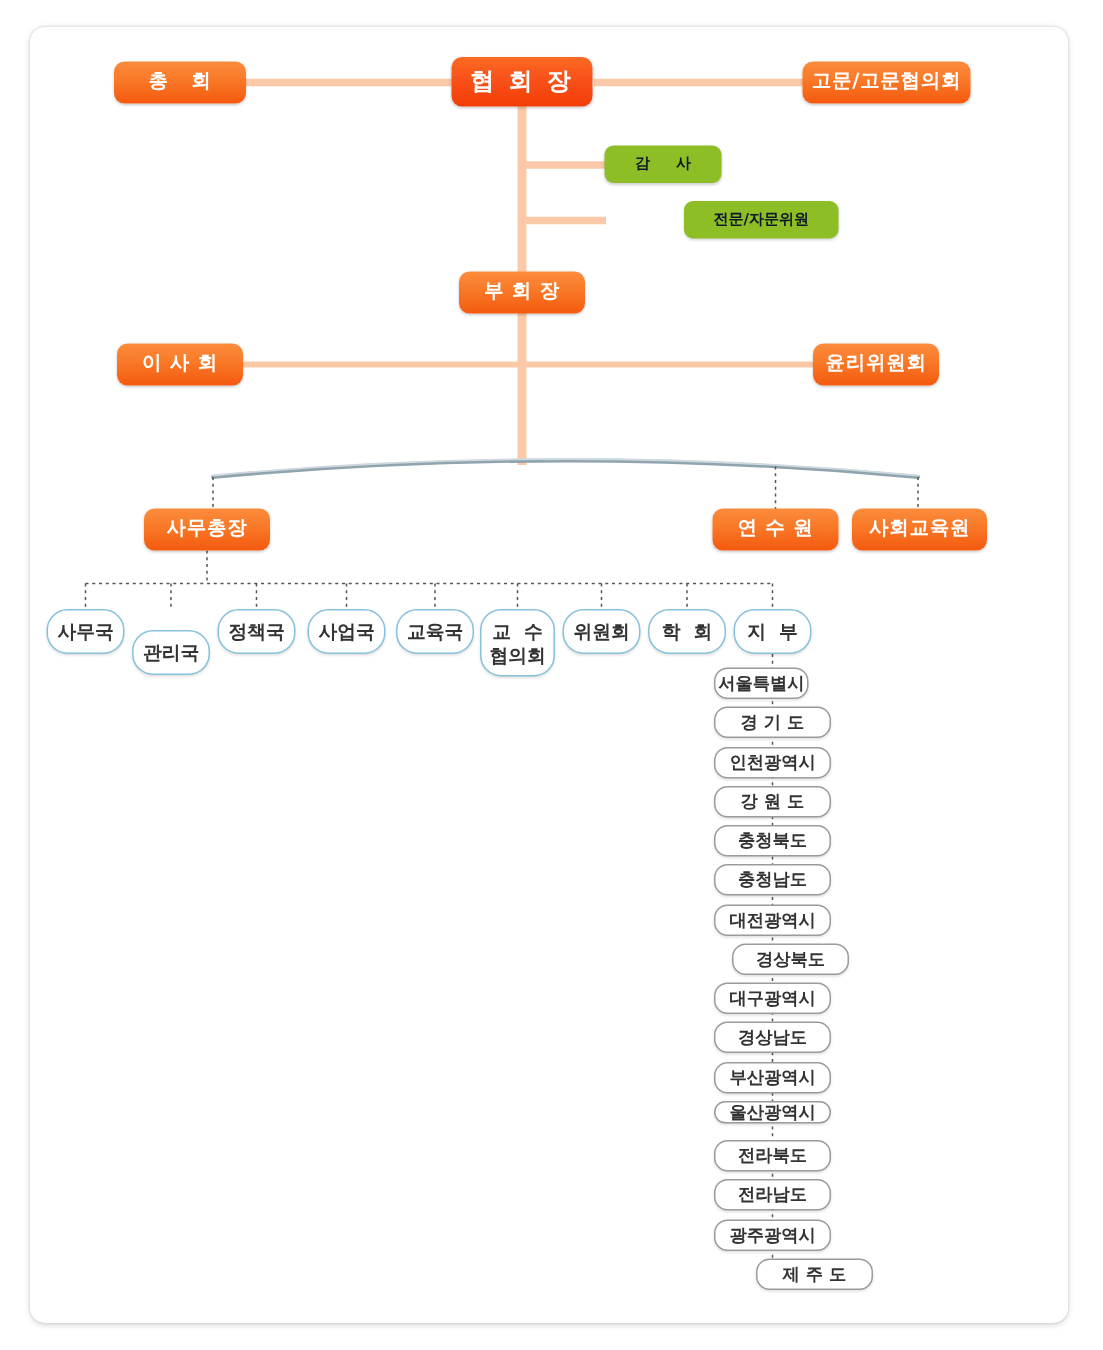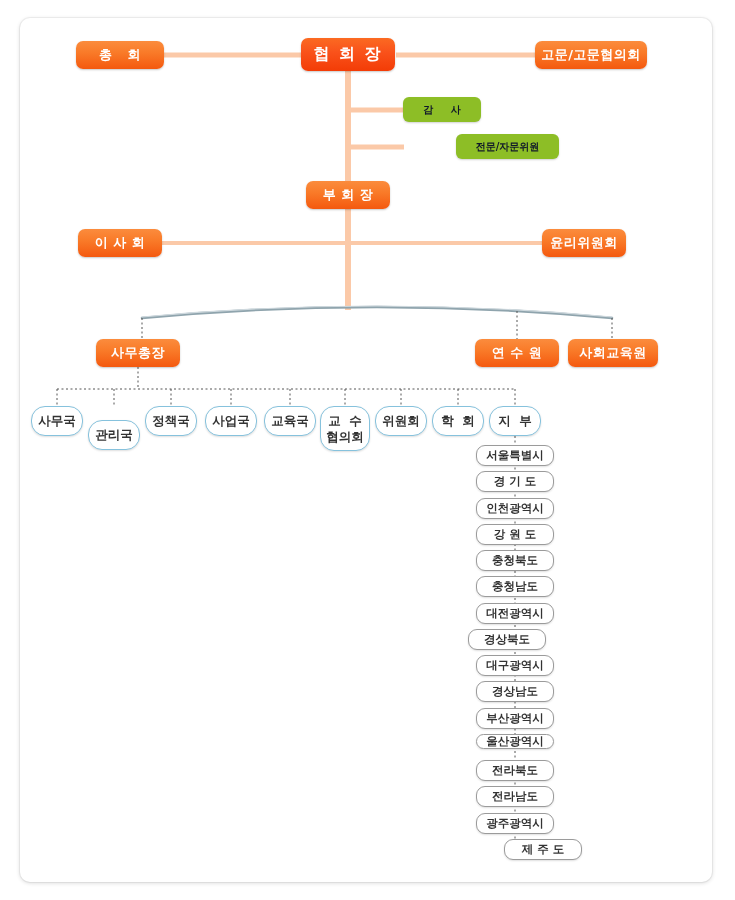--- a/index.html
+++ b/index.html
@@ -165,28 +165,28 @@
       <div class="node bureau" style="left: 145px; top: 406px; width: 52px; height: 30px;"><span>정책국</span></div>
       <div class="node bureau" style="left: 205px; top: 406px; width: 52px; height: 30px;"><span>사업국</span></div>
       <div class="node bureau" style="left: 264px; top: 406px; width: 52px; height: 30px;"><span>교육국</span></div>
       <div class="node bureau" style="left: 320px; top: 406px; width: 50px; height: 45px;"><span>교  수</span><span>협의회</span></div>
       <div class="node bureau" style="left: 375px; top: 406px; width: 52px; height: 30px;"><span>위원회</span></div>
       <div class="node bureau" style="left: 432px; top: 406px; width: 52px; height: 30px;"><span>학  회</span></div>
       <div class="node bureau" style="left: 489px; top: 406px; width: 52px; height: 30px;"><span>지  부</span></div>
     </div>
 
   <div id="branch-layer">
-      <div class="node branch" style="left: 476px; top: 445px; width: 78px; height: 21px;">서울특별시</div>
+      <div class="node branch" style="left: 476px; top: 445px; width: 63px; height: 21px;">서울특별시</div>
       <div class="node branch" style="left: 476px; top: 471px; width: 78px; height: 21px;">경 기 도</div>
       <div class="node branch" style="left: 476px; top: 498px; width: 78px; height: 21px;">인천광역시</div>
       <div class="node branch" style="left: 476px; top: 524px; width: 78px; height: 21px;">강 원 도</div>
       <div class="node branch" style="left: 476px; top: 550px; width: 78px; height: 21px;">충청북도</div>
       <div class="node branch" style="left: 476px; top: 576px; width: 78px; height: 21px;">충청남도</div>
       <div class="node branch" style="left: 476px; top: 603px; width: 78px; height: 21px;">대전광역시</div>
-      <div class="node branch" style="left: 468px; top: 629px; width: 78px; height: 21px;">경상북도</div>
+      <div class="node branch" style="left: 488px; top: 629px; width: 78px; height: 21px;">경상북도</div>
       <div class="node branch" style="left: 476px; top: 655px; width: 78px; height: 21px;">대구광역시</div>
       <div class="node branch" style="left: 476px; top: 681px; width: 78px; height: 21px;">경상남도</div>
       <div class="node branch" style="left: 476px; top: 708px; width: 78px; height: 21px;">부산광역시</div>
       <div class="node branch" style="left: 476px; top: 734px; width: 78px; height: 15px;">울산광역시</div>
       <div class="node branch" style="left: 476px; top: 760px; width: 78px; height: 21px;">전라북도</div>
       <div class="node branch" style="left: 476px; top: 786px; width: 78px; height: 21px;">전라남도</div>
       <div class="node branch" style="left: 476px; top: 813px; width: 78px; height: 21px;">광주광역시</div>
       <div class="node branch" style="left: 504px; top: 839px; width: 78px; height: 21px;">제 주 도</div>
     </div>
 </div>

